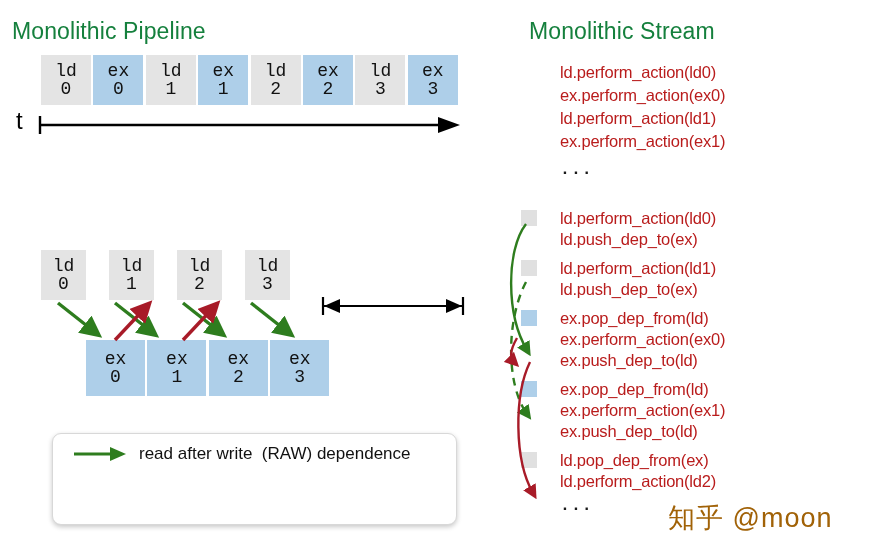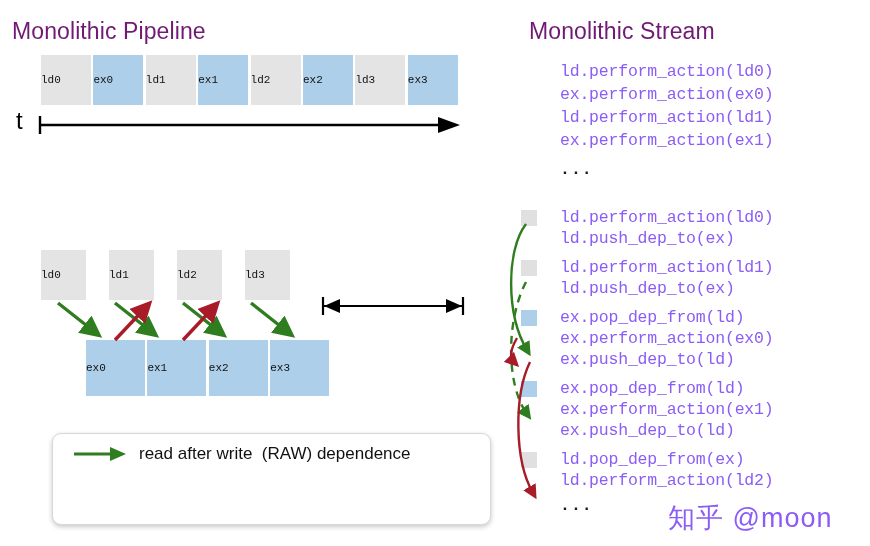--- a/index.html
+++ b/index.html
@@ -16,33 +16,34 @@
     font-family: "Liberation Sans", sans-serif;
     color: #000000;
   }
   .abs { position: absolute; }
 
   
   .section-title {
     font-family: "Liberation Sans", sans-serif;
     font-size: 23px;
     font-weight: 400;
-    color: #701a75;
+    color: #15803d;
     letter-spacing: 0.1px;
     white-space: nowrap;
   }
 
   
   .stage {
     box-sizing: border-box;
     display: flex;
-    flex-direction: row;
+    flex-direction: column;
     align-items: center;
+    justify-content: center;
     font-family: "Liberation Mono", monospace;
-    font-size: 11px;
+    font-size: 18px;
     line-height: 18px;
     color: #111111;
   }
   .stage .s-top { display: block; }
   .stage .s-bot { display: block; }
   .stage-ld { background: #e4e4e4; }
   .stage-ex { background: #aecfe9; }
 
   
   .t-label {
@@ -75,24 +76,24 @@
   .legend-text {
     font-family: "Liberation Sans", sans-serif;
     font-size: 17px;
     color: #111111;
     white-space: pre;
   }
 
   
   .code-line {
     position: absolute;
-    font-family: Liberation Mono, monospace;
+    font-family: Liberation Sans, sans-serif;
     font-size: 16.5px;
     line-height: 20px;
-    color: #8b5cf6;
+    color: #b91c1c;
     white-space: pre;
     letter-spacing: -0.2px;
   }
   .dots {
     position: absolute;
     font-family: "Liberation Mono", monospace;
     font-size: 16.5px;
     line-height: 20px;
     color: #1a1a1a;
     white-space: pre;
@@ -103,21 +104,21 @@
   
   .marker { width: 16px; height: 16px; }
   .marker-ld { background: #e0e0e0; }
   .marker-ex { background: #aecfe9; }
 
   
   .watermark {
     position: absolute;
     font-family: "Liberation Sans", sans-serif;
     font-size: 27px;
-    color: #8b5cf6;
+    color: #a16207;
     white-space: nowrap;
     letter-spacing: 1px;
   }
 </style>
 </head>
 <body>
 
 <div id="root">
 
   <div class="abs section-title" style="left:12px; top:18px;">Monolithic Pipeline</div>
@@ -235,21 +236,21 @@
   </svg>
 
   <svg class="abs" style="left:320px; top:295px;" width="146" height="22">
     <line x1="3" y1="2" x2="3" y2="20" stroke="#000" stroke-width="2.2"></line>
     <line x1="143" y1="2" x2="143" y2="20" stroke="#000" stroke-width="2.2"></line>
     <line x1="4" y1="11" x2="142" y2="11" stroke="#000" stroke-width="2.2"></line>
     <polygon points="20,4 4,11 20,18" fill="#000"></polygon>
     <polygon points="126,4 142,11 126,18" fill="#000"></polygon>
   </svg>
 
-  <div class="abs legend-box" style="left:52px; top:433px; width:439px; height:92px;">
+  <div class="abs legend-box" style="left:52px; top:433px; width:405px; height:92px;">
 
     <div class="legend-row" style="left:19px; top:9px;">
       <svg width="56" height="22">
         <line x1="2" y1="11" x2="38" y2="11" stroke="#2e7d1e" stroke-width="3.2"></line>
         <polygon points="38,4 54,11 38,18" fill="#2e7d1e"></polygon>
       </svg>
       <span class="legend-text" style="margin-left:11px;">read after write  (RAW) dependence</span>
     </div>
 
   </div>

